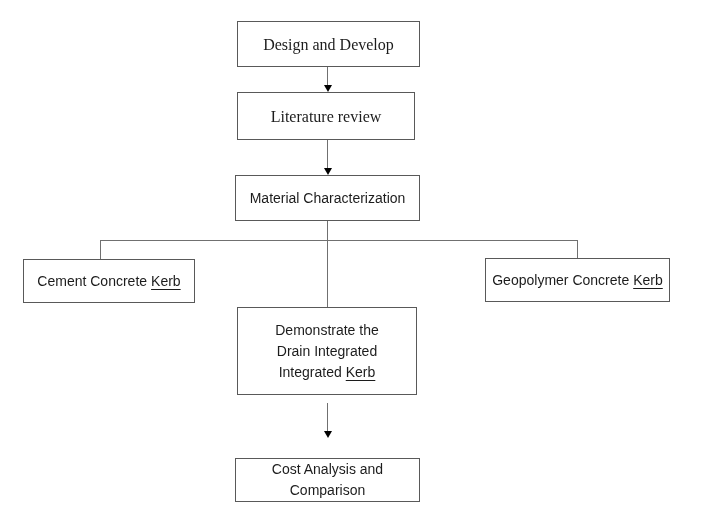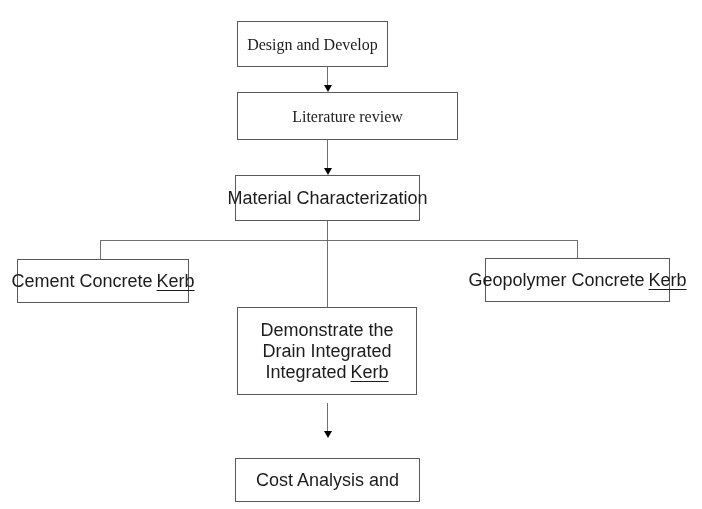--- a/index.html
+++ b/index.html
@@ -27,21 +27,21 @@
     justify-content: center;
     text-align: center;
     color: #1c1c1c;
   }
   .serif {
     font-family: "Liberation Serif", serif;
     font-size: 16px;
   }
   .sans {
     font-family: "Liberation Sans", sans-serif;
-    font-size: 18px;
+    font-size: 14px;
   }
   .line-row {
     display: flex;
     flex-direction: row;
     align-items: baseline;
     justify-content: center;
     gap: 4px;
     white-space: nowrap;
     line-height: 21px;
   }
@@ -86,39 +86,39 @@
   <div class="connector-v" style="left:327px; top:221px; height:87px;"></div>
   <div class="arrowhead" style="left:324px; top:308px;"></div>
 
   <div class="connector-h" style="left:100px; top:240px; width:477px;"></div>
   <div class="connector-v" style="left:100px; top:240px; height:19px;"></div>
   <div class="connector-v" style="left:577px; top:240px; height:18px;"></div>
 
   <div class="connector-v" style="left:327px; top:403px; height:28px;"></div>
   <div class="arrowhead" style="left:324px; top:431px;"></div>
 
-  <div class="node serif" style="left:237px; top:21px; width:151px; height:46px;">
+  <div class="node serif" style="left:237px; top:21px; width:183px; height:46px;">
     <div class="line-row">
       <span>Design and Develop</span>
     </div>
   </div>
 
-  <div class="node serif" style="left:237px; top:92px; width:221px; height:48px;">
+  <div class="node serif" style="left:237px; top:92px; width:178px; height:48px;">
     <div class="line-row">
       <span>Literature review</span>
     </div>
   </div>
 
   <div class="node sans" style="left:235px; top:175px; width:185px; height:46px;">
     <div class="line-row">
       <span>Material Characterization</span>
     </div>
   </div>
 
-  <div class="node sans" style="left:17px; top:259px; width:172px; height:44px;">
+  <div class="node sans" style="left:23px; top:259px; width:172px; height:44px;">
     <div class="line-row">
       <span>Cement Concrete</span>
       <span class="misspelled">Kerb</span>
     </div>
   </div>
 
   <div class="node sans" style="left:485px; top:258px; width:185px; height:44px;">
     <div class="line-row">
       <span>Geopolymer Concrete</span>
       <span class="misspelled">Kerb</span>
@@ -135,15 +135,18 @@
     <div class="line-row">
       <span>Integrated</span>
       <span class="misspelled">Kerb</span>
     </div>
   </div>
 
   <div class="node sans" style="left:235px; top:438px; width:185px; height:44px;margin-top:20px;">
     <div class="line-row">
       <span>Cost Analysis and</span>
     </div>
+    <div class="line-row">
+      <span>Comparison</span>
+    </div>
   </div>
 
 </div>
 
 </body></html>

